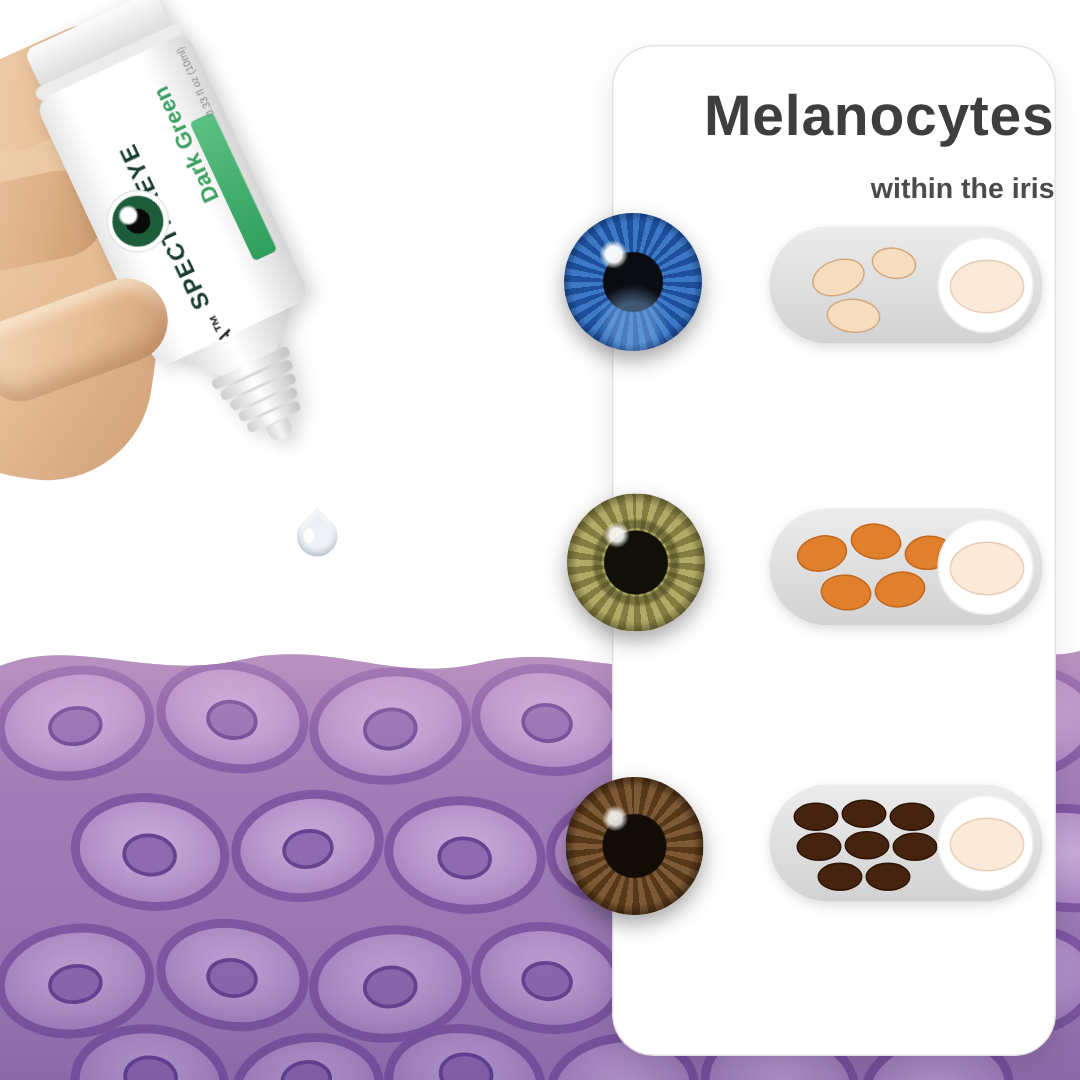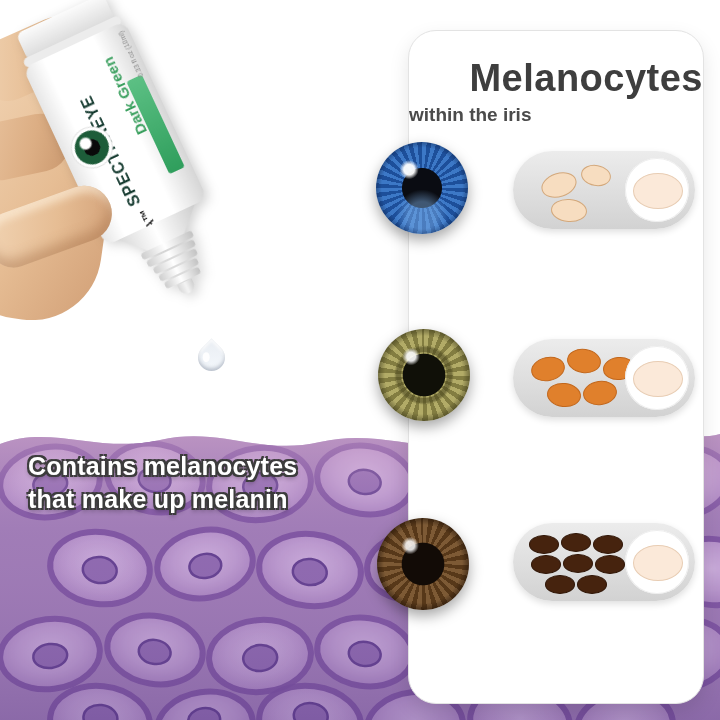--- a/index.html
+++ b/index.html
@@ -67,21 +67,21 @@
         box-shadow:inset -2px -2px 4px rgba(140,150,165,.55),inset 2px 2px 3px rgba(255,255,255,.9);}
   .drop::after{content:"";position:absolute;left:6px;top:12px;width:7px;height:10px;border-radius:50%;
         background:rgba(255,255,255,.9);transform:rotate(-45deg);}
 
   
   .panel{position:absolute;left:408px;top:30px;width:294px;height:672px;z-index:4;
          background:#fff;border:1px solid #e3e3e3;border-radius:28px;
          box-shadow:0 8px 20px rgba(0,0,0,.10);}
   .panel-title{margin:26px 0 0;text-align:right;font-size:38px;font-weight:600;color:#3e3e3e;
          letter-spacing:.5px;}
-  .panel-subtitle{margin-top:4px;text-align:left;font-size:19px;font-weight:bold;color:#4b4b4b;}
+  .panel-subtitle{margin-top:16px;text-align:right;font-size:19px;font-weight:bold;color:#4b4b4b;}
 
   .pill{position:absolute;left:104px;width:182px;height:78px;border-radius:40px;
         background:linear-gradient(180deg,#ececec,#d2d2d2);
         box-shadow:0 3px 7px rgba(0,0,0,.13);}
   .pill-0{top:120px;} .pill-1{top:308px;} .pill-2{top:492px;}
   .cells{position:absolute;left:12px;top:6px;width:100px;height:66px;}
   .cell{position:absolute;border-radius:50%;border:1px solid rgba(0,0,0,.18);}
   .pill-0 .cell:nth-child(1){left:16px;top:16px;width:34px;height:22px;transform:rotate(-18deg);}
   .pill-0 .cell:nth-child(2){left:56px;top:8px;width:28px;height:19px;transform:rotate(10deg);}
   .pill-0 .cell:nth-child(3){left:26px;top:42px;width:34px;height:21px;transform:rotate(4deg);}
@@ -254,24 +254,20 @@
       <g transform="rotate(8 520 312)">
           <ellipse cx="520" cy="312" rx="50" ry="35" fill="url(#cellg)" stroke="#73479a" stroke-width="6" opacity=".88"></ellipse>
         </g>
       <g transform="rotate(-7 625 316)">
           <ellipse cx="625" cy="316" rx="48" ry="34" fill="url(#cellg)" stroke="#73479a" stroke-width="6" opacity=".88"></ellipse>
         </g>
       <rect width="720" height="310" fill="url(#tint)"></rect>
     </g>
   </svg>
 
-  <div class="caption">
-    <div>Contains melanocytes</div>
-    <div>that make up melanin</div>
-  </div>
 
   <div class="skin palm"></div>
   <div class="skin finger-top"></div>
   <div class="skin finger-mid"></div>
 
   <div class="bottle">
     <div class="b-base"></div>
     <div class="b-lip"></div>
     <div class="b-body">
       <div class="b-strip"></div>

